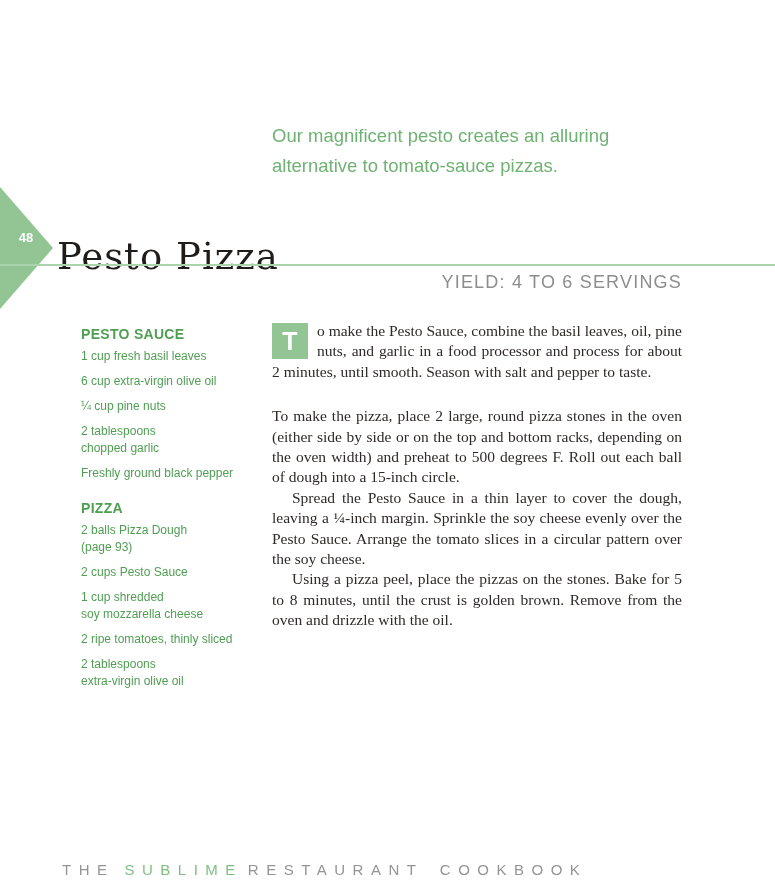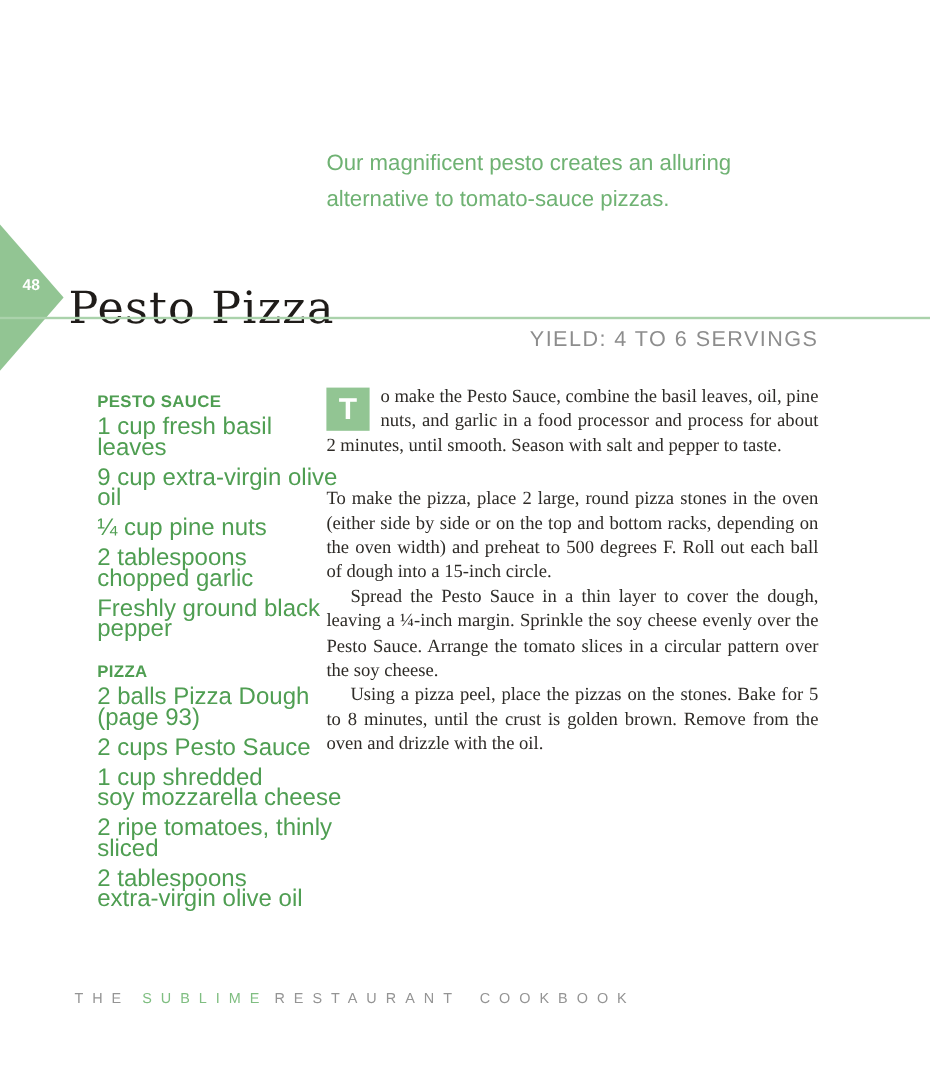--- a/index.html
+++ b/index.html
@@ -39,40 +39,40 @@
   .yield{
     position:absolute;left:272px;top:272px;width:410px;text-align:right;
     font-size:18px;letter-spacing:1.2px;color:var(--gray);
   }
   .ingredients{position:absolute;left:62px;top:326px;width:206px;z-index:2;margin-left:19px;}
   .ing-heading{
     font-size:14px;font-weight:bold;color:var(--ingredient_green);
     letter-spacing:0.3px;margin-bottom:6px;
   }
   .ing-item{
-    font-size:20px;line-height:17px;color:var(--ingredient_green);
+    font-size:12px;line-height:17px;color:var(--ingredient_green);
     margin-bottom:8px;white-space:pre-line;
   }
   .ing-section + .ing-section{margin-top:18px;}
   .instructions{
     position:absolute;left:272px;top:321px;width:410px;
     font-family:"Liberation Serif","DejaVu Serif",serif;
     font-size:15.5px;line-height:20.4px;color:var(--text_dark);text-align:justify;
   }
   .dropcap{
     float:left;width:36px;height:36px;margin:2px 9px 2px 0;
     background:var(--accent);color:#ffffff;text-align:center;
     font-family:"Liberation Sans","DejaVu Sans",sans-serif;
     font-size:25px;font-weight:bold;line-height:36px;
   }
   .para-gap{margin-top:24px;}
   .para-indent{text-indent:20px;}
   .footer{
-    position:absolute;left:62px;top:825px;white-space:nowrap;
-    font-size:12px;letter-spacing:7.5px;word-spacing:5px;color:var(--footer_gray);
+    position:absolute;left:62px;top:861px;white-space:nowrap;
+    font-size:15px;letter-spacing:7.5px;word-spacing:5px;color:var(--footer_gray);
   }
   .footer .brand{color:var(--footer_green);margin:0 5px;}
   .footer .pre{margin-right:5px;}
 </style>
 </head>
 <body>
 
 <div class="page">
 
   <div class="quote">Our magnificent pesto creates an alluring alternative to tomato-sauce pizzas.</div>
@@ -83,21 +83,21 @@
   <h1 class="title">Pesto Pizza</h1>
 
   <div class="rule"></div>
 
   <div class="yield">YIELD: 4 TO 6 SERVINGS</div>
 
   <aside class="ingredients">
     <section class="ing-section">
       <h2 class="ing-heading">PESTO SAUCE</h2>
       <div class="ing-item">1 cup fresh basil leaves</div>
-      <div class="ing-item">9 cup extra-virgin olive oil</div>
+      <div class="ing-item">6 cup extra-virgin olive oil</div>
       <div class="ing-item">¼ cup pine nuts</div>
       <div class="ing-item">2 tablespoons
 chopped garlic</div>
       <div class="ing-item">Freshly ground black pepper</div>
     </section>
     <section class="ing-section">
       <h2 class="ing-heading">PIZZA</h2>
       <div class="ing-item">2 balls Pizza Dough
 (page 93)</div>
       <div class="ing-item">2 cups Pesto Sauce</div>

